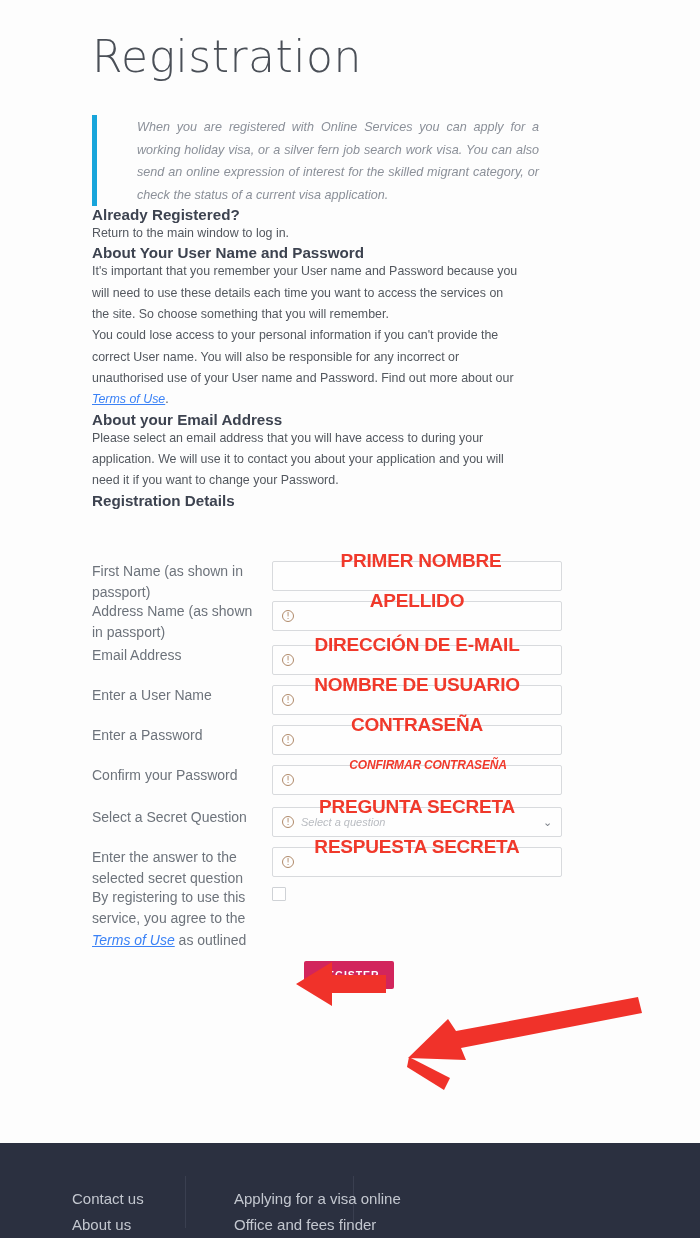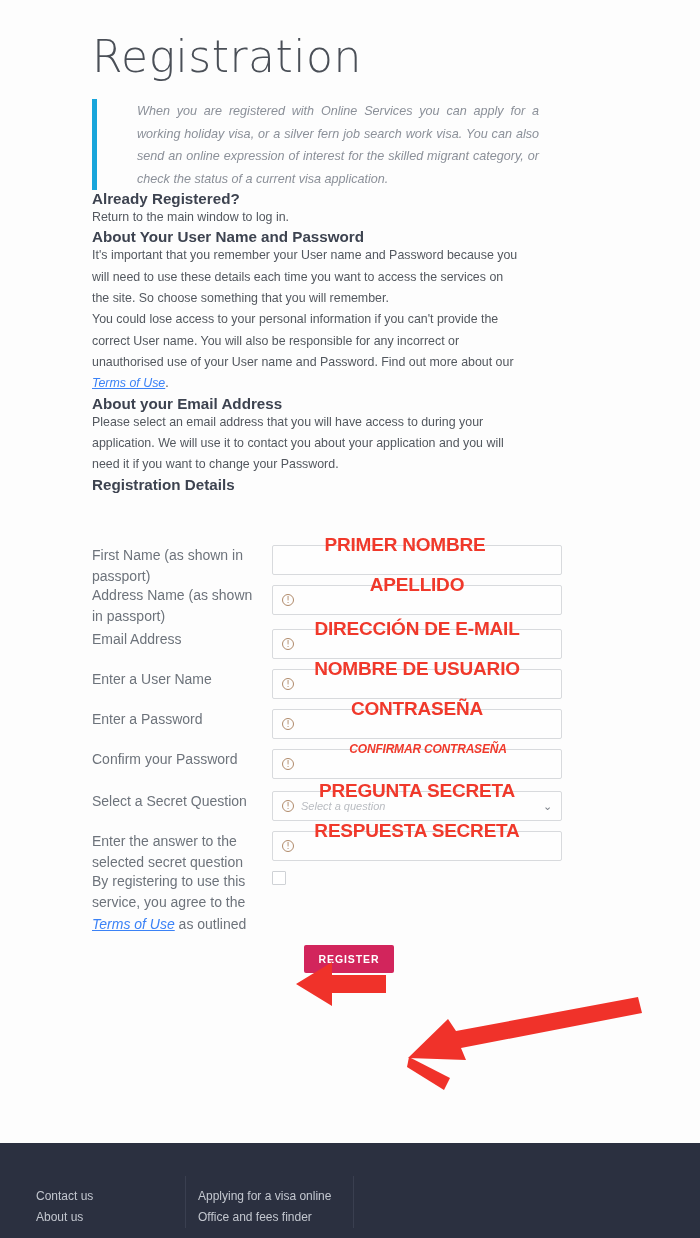--- a/index.html
+++ b/index.html
@@ -20,21 +20,21 @@
     font-weight: 300;
     font-size: 44px;
     color: #4a4f57;
     letter-spacing: 0.5px;
     margin: 0;
     padding-top: 33px;
     line-height: 1.1;
   }
 
   .intro-wrap {
-    margin-top: 18px;
+    margin-top: 34px;
     display: flex;
     align-items: stretch;
   }
   .intro-bar {
     width: 5px;
     background: #18a5db;
     flex: 0 0 5px;
     min-height: 72px;
     margin-right: 0px;
   }
@@ -178,23 +178,24 @@
   
   .footer {
     position: absolute;
     left: 0; top: 1143px;
     width: 700px; height: 95px;
     background: #2b3040;
   }
   .fcol {
     position: absolute;
     top: 43px;
-    font-size: 12px;
+    font-size: 15px;
     line-height: 1.75;
     color: #c3c7cf;
+    margin-left: 36px;
   }
   .fcol a { display: block; color: #c3c7cf; text-decoration: none; }
   .fcol-1 { left: 36px; }
   .fcol-2 { left: 198px; }
   .fdiv {
     position: absolute;
     top: 33px;
     width: 1px; height: 52px;
     background: #3a3f50;
   }
@@ -222,21 +223,21 @@
 
     <h2 class="sec s-about-email">About your Email Address</h2>
     <p class="body p4">Please select an email address that you will have access to during your application. We will use it to contact you about your application and you will need it if you want to change your Password.</p>
 
     <h2 class="sec s-regdetails">Registration Details</h2>
 
     <div class="form" id="form-rows">
         <div class="row" style="top: 28px;">
           <div class="flabel">First Name (as shown in passport)</div>
           <div class="field"></div>
-          <div class="anno" style="left: 168px; width: 290px;">PRIMER NOMBRE</div>
+          <div class="anno" style="left: 184px; width: 290px;">PRIMER NOMBRE</div>
         </div>
         <div class="row" style="top: 68px;">
           <div class="flabel">Address Name (as shown in passport)</div>
           <div class="field">
             <span class="warn">!</span>
           </div>
           <div class="anno" style="left: 180px; width: 290px;">APELLIDO</div>
         </div>
         <div class="row" style="top: 112px;">
           <div class="flabel">Email Address</div>

